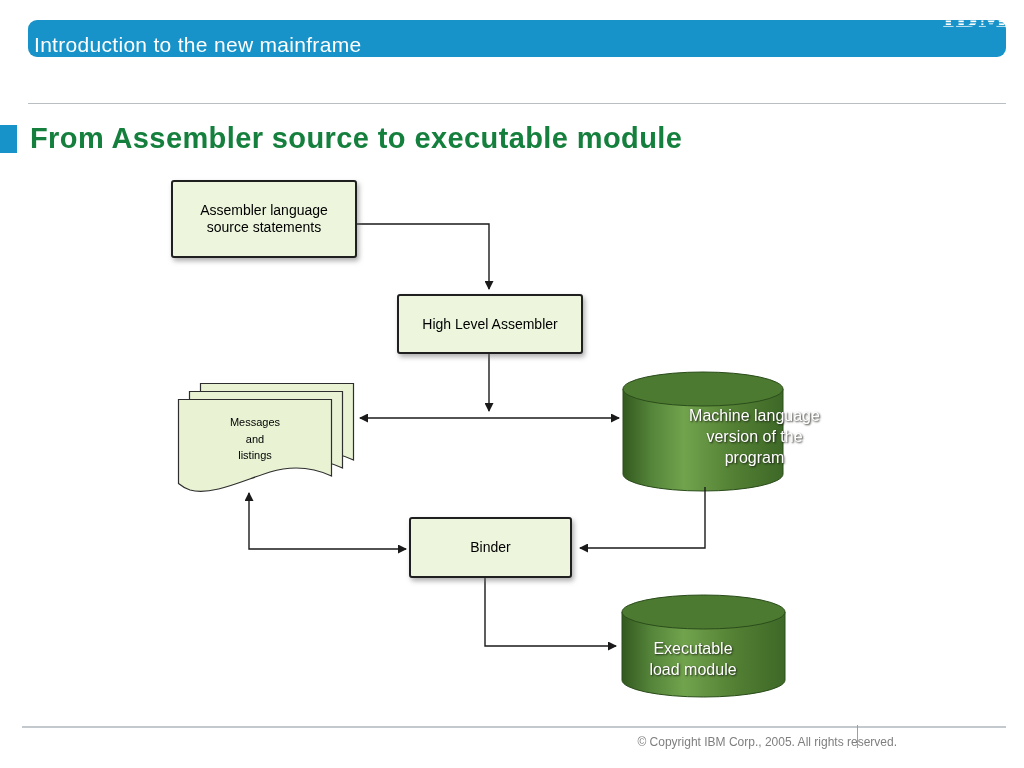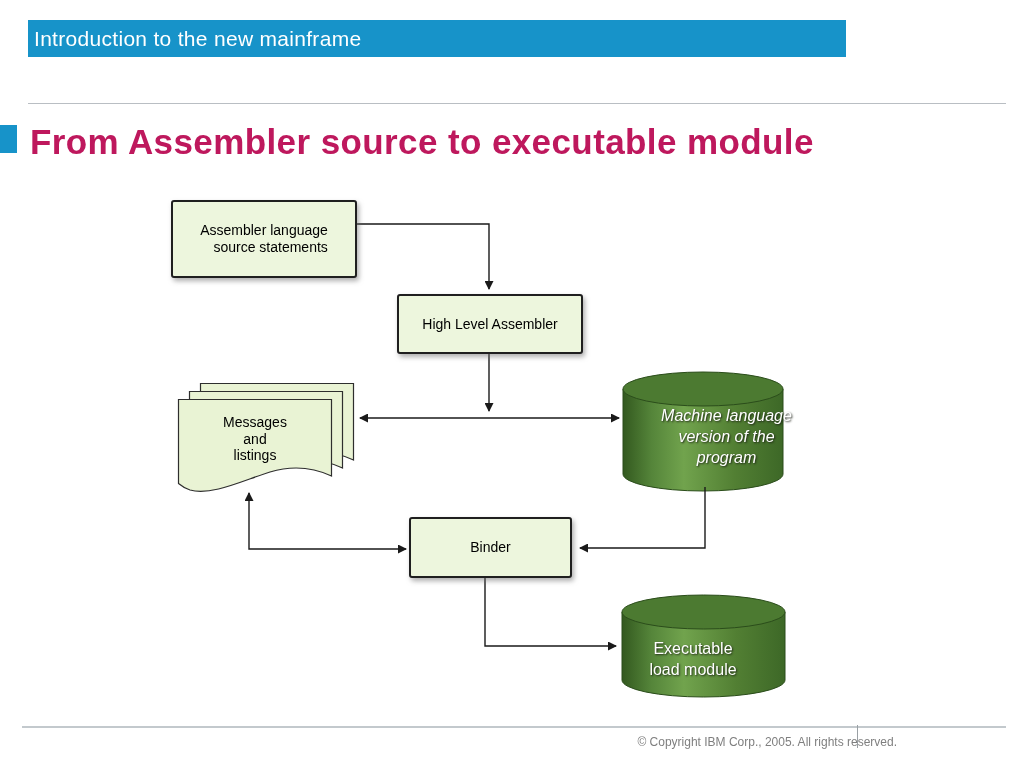--- a/index.html
+++ b/index.html
@@ -1,46 +1,46 @@
 <!DOCTYPE html>
 <html><head>
 <meta charset="utf-8">
 <style>
   html,body{margin:0;padding:0;background:#fff;}
   .page{position:relative;width:1024px;height:768px;background:#ffffff;overflow:hidden;
         font-family:"Liberation Sans",sans-serif;}
 
   
-  .header-bar{position:absolute;left:28px;top:20px;width:818px;height:37px;
-              background:#1793C9;display:flex;align-items:center;}
+  .header-bar{position:absolute;left:28px;top:20px;width:978px;height:37px;
+              background:#1793C9;display:flex;align-items:flex-end;border-radius:9px;}
   .header-title{color:#ffffff;font-size:21px;letter-spacing:.3px;padding-left:6px;}
   .logo-svg{position:absolute;right:13px;top:3px;}
   .header-rule{position:absolute;left:28px;top:103px;width:978px;height:1px;background:#b9bec3;}
 
   
   .accent-square{position:absolute;left:0;top:125px;width:17px;height:28px;background:#1793C9;}
-  .slide-title{position:absolute;left:30px;top:122px;font-size:35px;font-weight:bold;
-               color:#be185d;letter-spacing:.4px;white-space:nowrap;}
+  .slide-title{position:absolute;left:30px;top:122px;font-size:29px;font-weight:bold;
+               color:#15803d;letter-spacing:.4px;white-space:nowrap;}
 
   
   .diagram-svg{position:absolute;left:0;top:0;}
   .box{position:absolute;background:#EDF6DD;border:2px solid #1f1f1f;border-radius:3px;
        box-shadow:2px 3px 5px rgba(110,110,110,.55);
        display:flex;align-items:center;justify-content:center;text-align:center;
        font-size:14px;line-height:17px;color:#000;white-space:pre-line;}
-  #box-source{left:171px;top:200px;width:182px;height:74px;text-align:right;}
+  #box-source{left:171px;top:180px;width:182px;height:74px;}
   #box-hla{left:397px;top:294px;width:182px;height:56px;}
   #box-binder{left:409px;top:517px;width:159px;height:57px;}
 
   .doc-label{position:absolute;left:180px;top:414px;width:150px;text-align:center;
-             font-size:14px;line-height:16.5px;color:#000;white-space:pre-line;}
+             font-size:11px;line-height:16.5px;color:#000;white-space:pre-line;}
 
   .cyl-label{position:absolute;text-align:center;color:#ffffff;white-space:pre-line;
              text-shadow:1px 1px 2px rgba(25,30,20,.9);}
-  #lbl-machine{left:632px;top:405px;width:189px;font-size:16px;line-height:21px;font-style:italic;}
+  #lbl-machine{left:660px;top:405px;width:189px;font-size:16px;line-height:21px;}
   #lbl-exec{left:622px;top:638px;width:142px;font-size:16px;line-height:21px;}
 
   
   .footer-rule{position:absolute;left:22px;top:726px;width:984px;height:2px;background:#c3c9cd;}
   .footer-tick{position:absolute;left:857px;top:725px;width:1px;height:23px;background:#9aa0a4;}
   .footer-copy{position:absolute;left:447px;top:735px;width:450px;text-align:right;
                font-size:12px;color:#7f7f7f;}
 </style>
 </head>
 <body>

